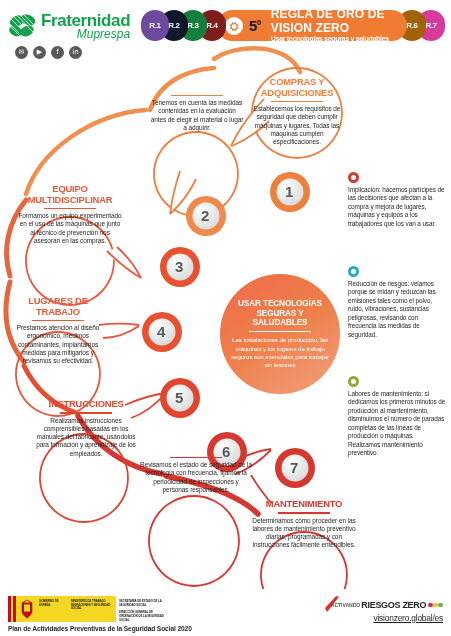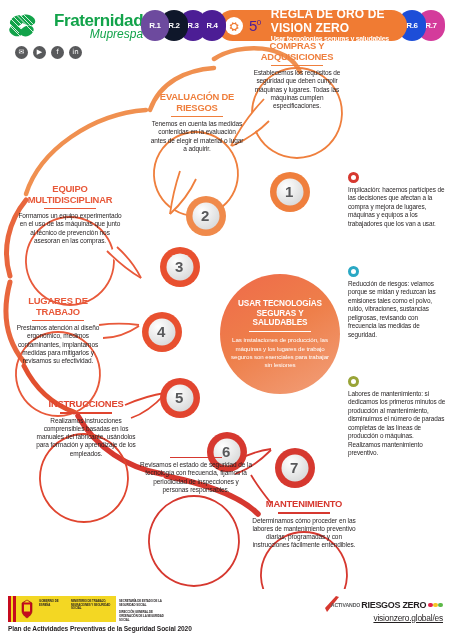--- a/index.html
+++ b/index.html
@@ -10,21 +10,21 @@
     overflow: hidden;
   }
   #page {
     position: relative;
     width: 451px; height: 636px;
     background: #ffffff;
   }
 
   
   .logo-wrap { position: absolute; left: 8px; top: 12px; width: 130px; }
-  .logo-row { display: flex; align-items: center; gap: 16px; }
+  .logo-row { display: flex; align-items: center; gap: 3px; }
   .logo-mark { width: 30px; height: 27px; flex: none; }
   .logo-txt { line-height: 1; }
   .logo-name {
     font-size: 17px; font-weight: bold; color: #12a34a;
     letter-spacing: -0.4px; display: block;
   }
   .logo-sub {
     font-size: 12px; color: #12a34a; display: block;
     text-align: right; font-style: italic; margin-top: -1px;
   }
@@ -56,33 +56,33 @@
   }
   .rpill.sm { width: 28px; margin-right: -9px; }
   .rpill.main {
     flex: 1; margin-right: -9px;
     justify-content: flex-start; padding-left: 8px; gap: 6px;
     border-radius: 16px;
   }
   .rpill.last { width: 28px; margin-right: 0; }
   .rp1 { background: #6d4a9e; z-index: 7; }
   .rp2 { background: #0f172a; z-index: 6; }
-  .rp3 { background: #4c1d95; z-index: 5; }
-  .rp4 { background: #4c1d95; z-index: 4; }
+  .rp3 { background: #15803d; z-index: 5; }
+  .rp4 { background: #7f1d1d; z-index: 4; }
   .rpm { background: #f07b33; z-index: 3; }
-  .rp6 { background: #1d4ed8; z-index: 2; }
+  .rp6 { background: #a16207; z-index: 2; }
   .rp7 { background: #d43b9b; z-index: 1; }
   .rule-badge {
     width: 18px; height: 18px; border-radius: 50%;
     background: #fff; color: #f07b33;
     font-size: 11px; line-height: 18px; text-align: center;
     flex: none;
   }
   .rule-num {
-    font-size: 15px; font-weight: normal; color: #4c1d95;
+    font-size: 15px; font-weight: bold; color: #0f172a;
     letter-spacing: -0.5px;
   }
   .rule-num sup { font-size: 8px; }
   .rule-txt { line-height: 1.12; margin-left: 4px; }
   .rule-t1 { font-size: 12px; font-weight: bold; letter-spacing: 0.1px; display:block; }
   .rule-t2 { font-size: 7px; display: block; }
 
   
   .canvas {
     position: absolute; left: 0; top: 44px;
@@ -96,21 +96,21 @@
     font-size: 9.4px; font-weight: bold; letter-spacing: -0.2px;
     line-height: 1.12; text-transform: uppercase;
   }
   .bub-rule {
     height: 1.5px; width: 52px; margin: 2.5px auto 3px auto;
   }
   .bub-body {
     font-size: 6.5px; line-height: 1.28; color: #231f20;
     letter-spacing: -0.1px;
   }
-  .t-orange { color: #ef7f3d; }
+  .t-orange { color: #ef7f3d; margin-top: 36px; }
   .r-orange { background: #ef7f3d; }
   .t-red { color: #d6382f; }
   .r-red { background: #d6382f; }
 
   
   .numlbl {
     position: absolute; font-size: 15px; font-weight: bold;
     color: #58595b; font-family: "Liberation Sans", sans-serif;
   }
 
@@ -313,21 +313,20 @@
     <div class="numlbl" style="left:222px; top:399px;">6</div>
     <div class="numlbl" style="left:290px; top:415px;">7</div>
 
     <div class="bub" style="left:246px; top:-3px; width:102px;">
       <div class="bub-title t-orange">COMPRAS Y ADQUISICIONES</div>
       <div class="bub-rule r-orange"></div>
       <div class="bub-body">Establecemos los requisitos de seguridad que deben cumplir máquinas y lugares. Todas las máquinas cumplen especificaciones.</div>
     </div>
 
     <div class="bub" style="left:150px; top:48px; width:94px;">
-      <div class="bub-title t-orange">EVALUACIÓN DE RIESGOS</div>
       <div class="bub-rule r-orange"></div>
       <div class="bub-body">Tenemos en cuenta las medidas contenidas en la evaluación antes de elegir el material o lugar a adquirir.</div>
     </div>
 
     <div class="bub" style="left:17px; top:140px; width:106px;">
       <div class="bub-title t-red" style="color:#e8593a;">EQUIPO MULTIDISCIPLINAR</div>
       <div class="bub-rule" style="background:#e8593a;"></div>
       <div class="bub-body">Formamos un equipo experimentado en el uso de las máquinas que junto al técnico de prevención nos asesoran en las compras.</div>
     </div>
 

